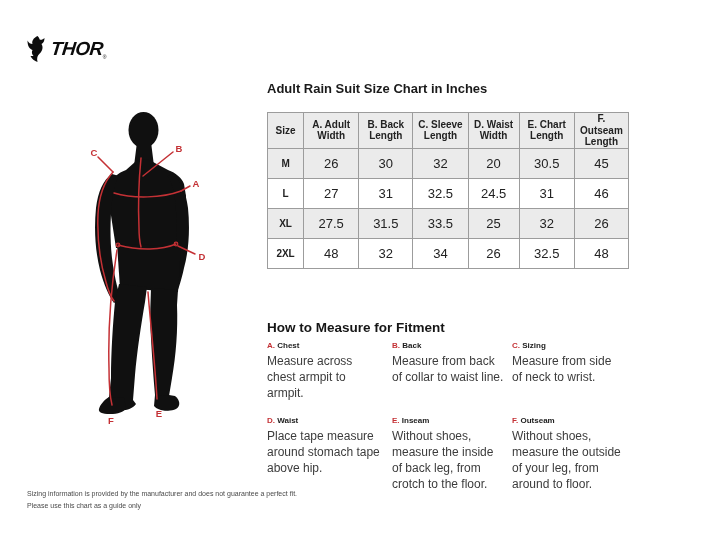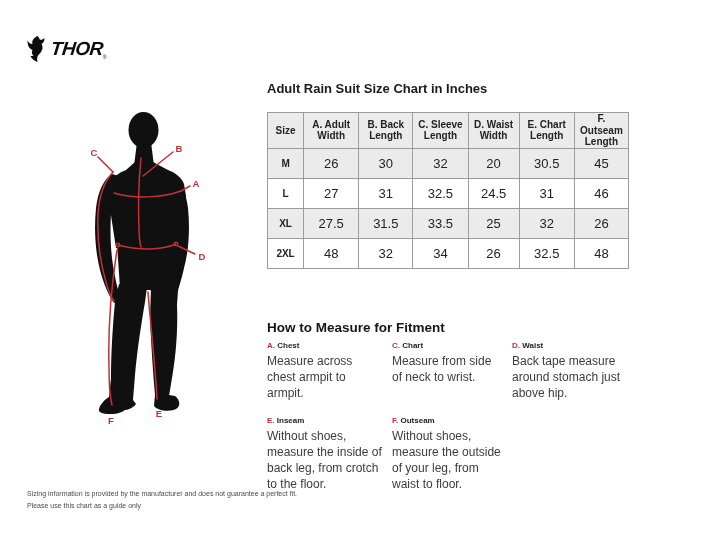--- a/index.html
+++ b/index.html
@@ -168,34 +168,38 @@
   </table>
 
   <div class="measure-title">How to Measure for Fitment</div>
 
   <div class="measure-grid">
     <div class="measure-item">
       <div class="measure-label"><span class="measure-letter">A.</span> <span>Chest</span></div>
       <div class="measure-desc">Measure across chest armpit to armpit.</div>
     </div>
     <div class="measure-item">
-      <div class="measure-label"><span class="measure-letter">C.</span> <span>Chart</span></div>
+      <div class="measure-label"><span class="measure-letter">B.</span> <span>Back</span></div>
+      <div class="measure-desc">Measure from back of collar to waist line.</div>
+    </div>
+    <div class="measure-item">
+      <div class="measure-label"><span class="measure-letter">C.</span> <span>Sizing</span></div>
       <div class="measure-desc">Measure from side of neck to wrist.</div>
     </div>
     <div class="measure-item">
       <div class="measure-label"><span class="measure-letter">D.</span> <span>Waist</span></div>
-      <div class="measure-desc">Back tape measure around stomach just above hip.</div>
+      <div class="measure-desc">Place tape measure around stomach tape above hip.</div>
     </div>
     <div class="measure-item">
       <div class="measure-label"><span class="measure-letter">E.</span> <span>Inseam</span></div>
       <div class="measure-desc">Without shoes, measure the inside of back leg, from crotch to the floor.</div>
     </div>
     <div class="measure-item">
       <div class="measure-label"><span class="measure-letter">F.</span> <span>Outseam</span></div>
-      <div class="measure-desc">Without shoes, measure the outside of your leg, from waist to floor.</div>
+      <div class="measure-desc">Without shoes, measure the outside of your leg, from around to floor.</div>
     </div>
   </div>
 
   <div class="footnote">
     <div>Sizing information is provided by the manufacturer and does not guarantee a perfect fit.</div>
     <div>Please use this chart as a guide only</div>
   </div>
 
 </div>
 

